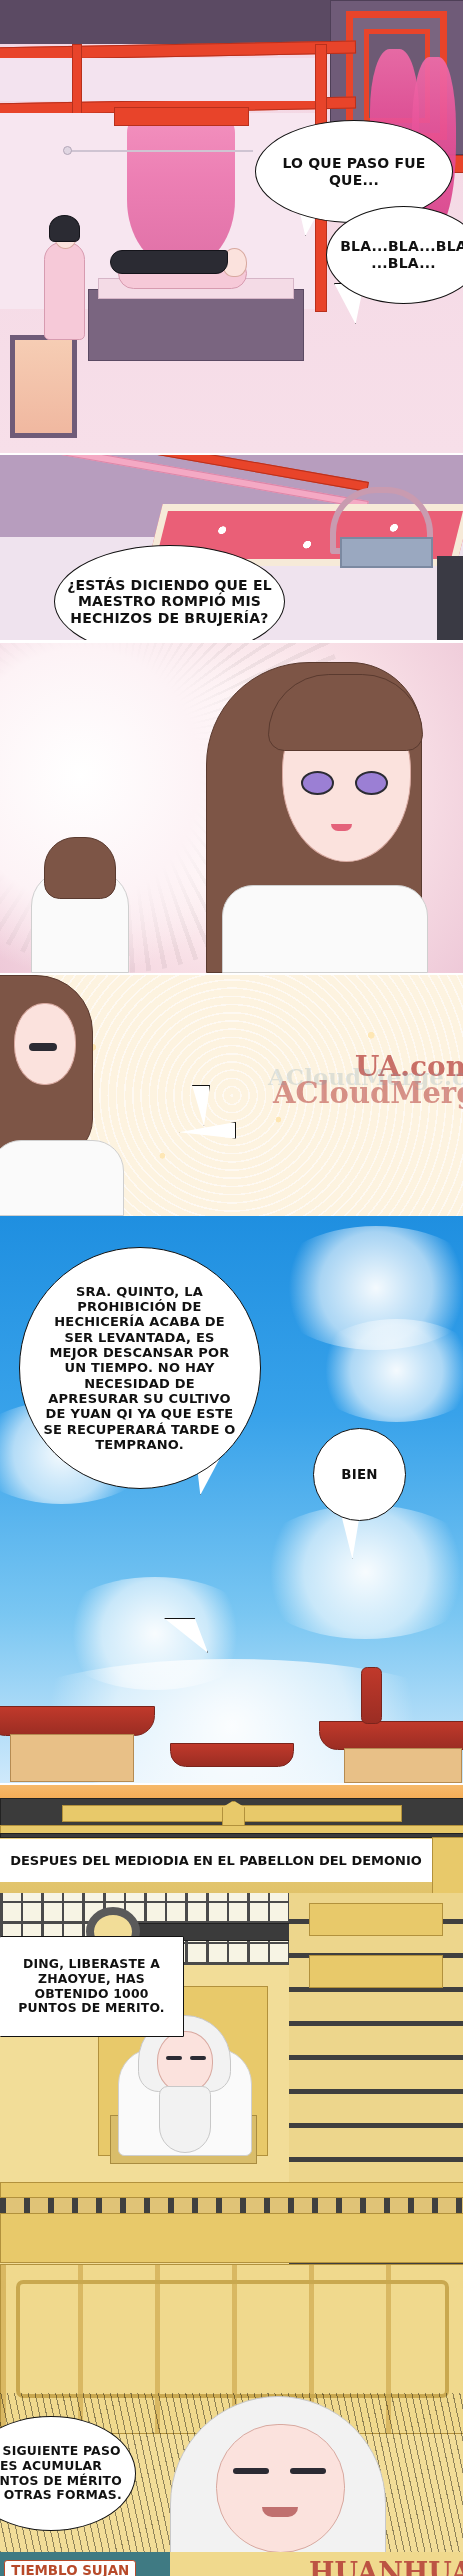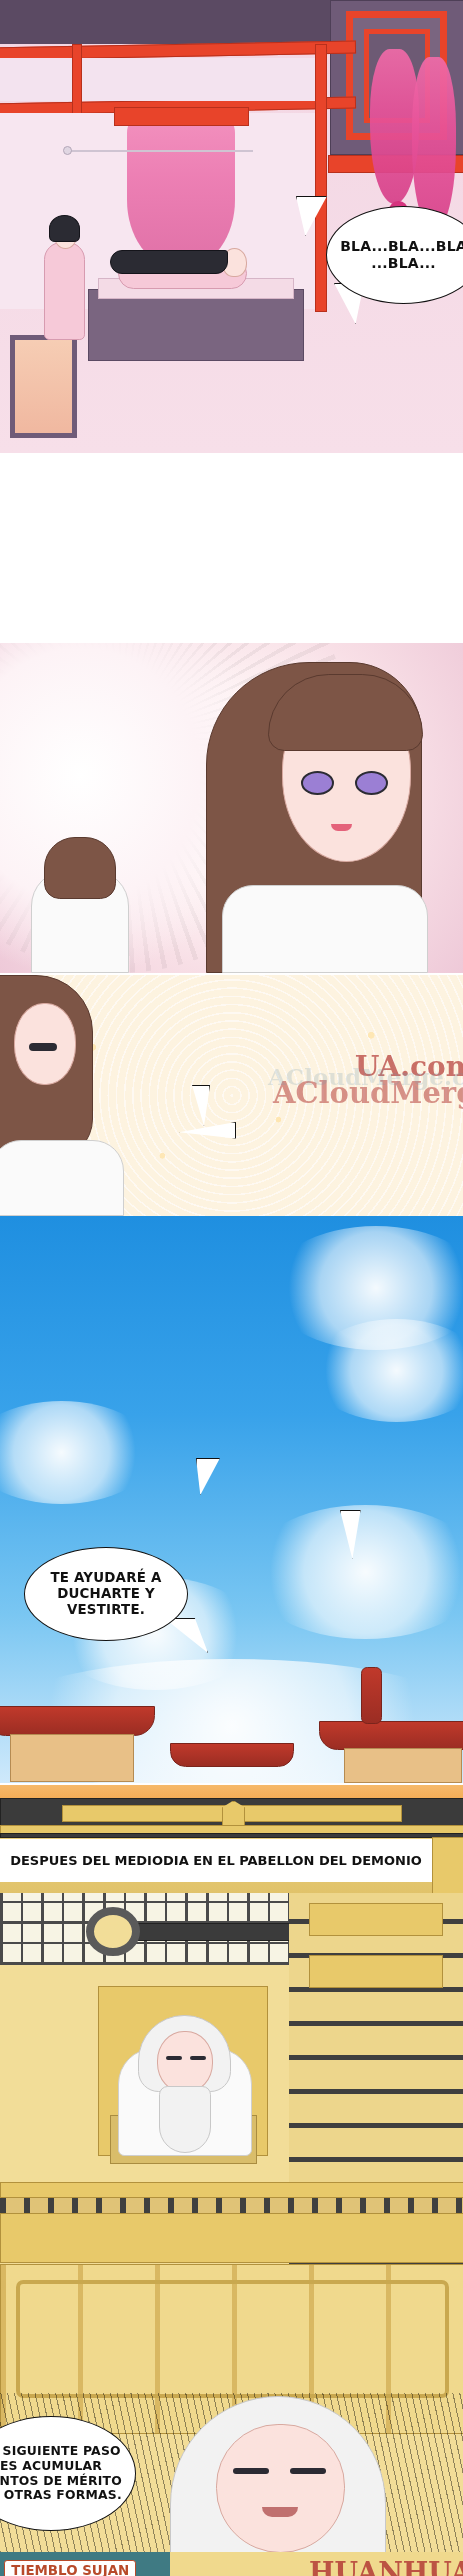--- a/index.html
+++ b/index.html
@@ -196,28 +196,44 @@
     <div class="fig skin" style="left:222px;top:248px;width:25px;height:29px;border-radius:50% 50% 45% 45%;"></div>
     <div class="fig hair-black" style="left:110px;top:250px;width:118px;height:24px;border-radius:20.6px 5.2px 20.6px 20.6px;"></div>
 
     <div class="fig robe-pink" style="left:44px;top:242px;width:41px;height:98px;border-radius:17.5px 17.5px 5.2px 5.2px;"></div>
     <div class="fig skin" style="left:54px;top:223px;width:23px;height:26px;border-radius:50%;"></div>
     <div class="fig hair-black" style="left:49px;top:215px;width:31px;height:27px;border-radius:50% 50% 20% 20%;"></div>
 
     <div class="abs" style="left:68px;top:150px;width:185px;height:2.1px;background:#cfc4d2;"></div>
     <div class="abs" style="left:63px;top:146px;width:9.3px;height:9.3px;border-radius:50%;background:#e0d6e2;border:1px solid #b3a6b8;"></div>
 
+    <div class="bubble oval" style="left:255px;top:120px;width:198px;height:103px;font-size:14px;">LO QUE PASO FUE QUE...</div>
     <div class="tail-poly" style="left:296px;top:196px;width:31px;height:40px;clip-path:polygon(0 0,100% 0,30% 100%);"></div>
 
     <div class="bubble oval" style="left:326px;top:206px;width:155px;height:98px;font-size:14px;">BLA...BLA...BLA ...BLA...</div>
     <div class="tail-poly" style="left:334px;top:283px;width:30px;height:41px;clip-path:polygon(100% 0,0 0,72% 100%);"></div>
   </div>
 
   <div class="divider" style="top:453px;height:2.1px;"></div>
 
+  <div class="panel" style="top:455px;height:185px;background:#efe3ee;">
+    <div class="abs" style="left:0;top:0;width:464px;height:82px;background:#b79dbe;"></div>
+    <div class="beam-red" style="left:-20.6px;top:-7.2px;width:392px;height:10.3px;transform:rotate(10deg);"></div>
+    <div class="beam-red" style="left:-20.6px;top:12.4px;width:392px;height:8.2px;transform:rotate(10deg);background:#f4a9c4;border-color:#dd86a8;"></div>
+    <div class="abs" style="left:155px;top:49px;width:309px;height:62px;background:
+           radial-gradient(circle at 20% 40%, #fff 0 3.6px, transparent 4.1px),
+           radial-gradient(circle at 50% 70%, #fff 0 3.6px, transparent 4.1px),
+           radial-gradient(circle at 78% 35%, #fff 0 3.6px, transparent 4.1px),
+           #ea5f77;border:7.2px solid #f6ead8;transform:skewX(-14deg);"></div>
+    <div class="abs" style="left:330px;top:32px;width:103px;height:67px;border:6.2px solid #c99bb0;border-radius:46px 46px 3.1px 3.1px;background:transparent;"></div>
+    <div class="abs" style="left:340px;top:82px;width:93px;height:31px;background:#9aa8c0;border:2.1px solid #7b89a1;"></div>
+    <div class="abs" style="left:437px;top:101px;width:27px;height:84px;background:#3a3a44;"></div>
+
+    <div class="bubble oval" style="left:54px;top:90px;width:231px;height:113px;font-size:14px;z-index:48;">¿ESTÁS DICIENDO QUE EL MAESTRO ROMPIÓ MIS HECHIZOS DE BRUJERÍA?</div>
+  </div>
 
   <div class="divider" style="top:641px;height:2.1px;"></div>
 
   <div class="panel sc-pink-glow" style="top:643px;height:330px;">
     <div class="radial-burst" style="left:-113px;top:-134px;width:464px;height:464px;opacity:.10;"></div>
     <div class="abs" style="left:0;top:0;width:268px;height:330px;background:radial-gradient(ellipse at 30% 40%, #ffffff 0%, #fdf3f6 45%, rgba(253,243,246,0) 72%);"></div>
 
     <div class="fig hair-brown" style="left:206px;top:18.5px;width:216px;height:311px;border-radius:103px 72px 0 0;"></div>
     <div class="fig skin" style="left:282px;top:49px;width:129px;height:170px;border-radius:48% 48% 52% 52%;"></div>
     <div class="fig hair-brown" style="left:268px;top:31px;width:155px;height:77px;border-radius:77px 77px 20.6px 20.6px;"></div>
@@ -257,25 +273,26 @@
     <div class="cloud" style="left:52px;top:361px;width:206px;height:113px;"></div>
     <div class="cloud" style="left:-20.6px;top:443px;width:505px;height:134px;"></div>
 
     <div class="roof-red" style="left:-15.5px;top:490px;width:170px;height:30px;border-radius:0 0 20.6px 20.6px;"></div>
     <div class="abs" style="left:10.3px;top:518px;width:124px;height:48px;background:#e8c087;border:1.5px solid #b58b52;"></div>
     <div class="roof-red" style="left:170px;top:527px;width:124px;height:24px;border-radius:0 0 15.5px 15.5px;"></div>
     <div class="roof-red" style="left:319px;top:505px;width:165px;height:29px;border-radius:0 0 18.5px 18.5px;"></div>
     <div class="abs" style="left:344px;top:532px;width:118px;height:35px;background:#e8c087;border:1.5px solid #b58b52;"></div>
     <div class="roof-red" style="left:361px;top:451px;width:20.6px;height:57px;border-radius:6.2px;"></div>
 
+    <div class="bubble round" style="left:18.5px;top:31px;width:242px;height:242px;font-size:13px;padding:20.6px 20.6px;">SRA. QUINTO, LA PROHIBICIÓN DE HECHICERÍA ACABA DE SER LEVANTADA, ES MEJOR DESCANSAR POR UN TIEMPO. NO HAY NECESIDAD DE APRESURAR SU CULTIVO DE YUAN QI YA QUE ESTE SE RECUPERARÁ TARDE O TEMPRANO.</div>
     <div class="tail-poly" style="left:196px;top:242px;width:24px;height:37px;clip-path:polygon(0 0,100% 0,18% 100%);"></div>
 
+    <div class="bubble round" style="left:313px;top:212px;width:93px;height:93px;font-size:13.4px;">BIEN</div>
     <div class="tail-poly" style="left:340px;top:294px;width:20.6px;height:49px;clip-path:polygon(0 0,100% 0,60% 100%);"></div>
 
-    <div class="bubble oval" style="left:24px;top:331px;width:164px;height:94px;font-size:13.4px;">TE AYUDARÉ A DUCHARTE Y VESTIRTE.</div>
     <div class="tail-poly" style="left:164px;top:402px;width:44px;height:35px;clip-path:polygon(0 0,70% 0,100% 100%);"></div>
   </div>
 
   <div class="divider" style="top:1783px;height:2.1px;"></div>
 
   <div class="panel sc-hall" style="top:1785px;height:120px;">
     <div class="abs" style="left:0;top:0;width:464px;height:18.5px;background:linear-gradient(180deg,#f6b96a,#f3a84f);"></div>
     <div class="beam-black" style="left:0;top:13.4px;width:464px;height:30px;"></div>
     <div class="beam-gold" style="left:62px;top:19.6px;width:340px;height:17.5px;"></div>
     <div class="beam-gold" style="left:222px;top:15.5px;width:23px;height:32px;clip-path:polygon(50% 0,100% 22%,100% 100%,0 100%,0 22%);"></div>
@@ -303,20 +320,21 @@
     <div class="fig hair-white" style="left:138px;top:122px;width:93px;height:77px;border-radius:46px 46px 20.6px 20.6px;"></div>
     <div class="fig skin" style="left:157px;top:138px;width:56px;height:62px;border-radius:48%;"></div>
     <div class="abs" style="left:166px;top:163px;width:15.5px;height:4.1px;border-radius:3.1px;background:#2b2b33;"></div>
     <div class="abs" style="left:190px;top:163px;width:15.5px;height:4.1px;border-radius:3.1px;background:#2b2b33;"></div>
     <div class="fig hair-white" style="left:159px;top:193px;width:52px;height:67px;border-radius:10.3px 10.3px 31px 31px;"></div>
 
     <div class="beam-gold" style="left:0;top:289px;width:464px;height:15.5px;"></div>
     <div class="abs" style="left:0;top:305px;width:464px;height:15.5px;background:repeating-linear-gradient(90deg,#3f3f3f 0 6.2px,#e0c377 6.2px 24px);"></div>
     <div class="beam-gold" style="left:0;top:320px;width:464px;height:50px;"></div>
 
+    <div class="bubble rect" style="left:0px;top:43px;width:184px;height:101px;font-size:12.4px;border-left:none;">DING, LIBERASTE A ZHAOYUE, HAS OBTENIDO 1000 PUNTOS DE MERITO.</div>
 
   </div>
 
   <div class="panel" style="top:2264px;height:289px;background:#f2dd98;">
     <div class="beam-gold" style="left:0;top:0;width:464px;height:170px;background:
            repeating-linear-gradient(90deg,#d9b862 0 5.2px,#f0d98d 5.2px 77px);"></div>
     <div class="abs" style="left:15.5px;top:15.5px;width:433px;height:118px;border:4.1px solid #c9a84f;border-radius:7.2px;"></div>
 
     <div class="speed-lines" style="left:0;top:129px;width:464px;height:160px;opacity:.75;"></div>
     <div class="fig hair-white" style="left:170px;top:132px;width:216px;height:157px;border-radius:108px 108px 0 0;"></div>

